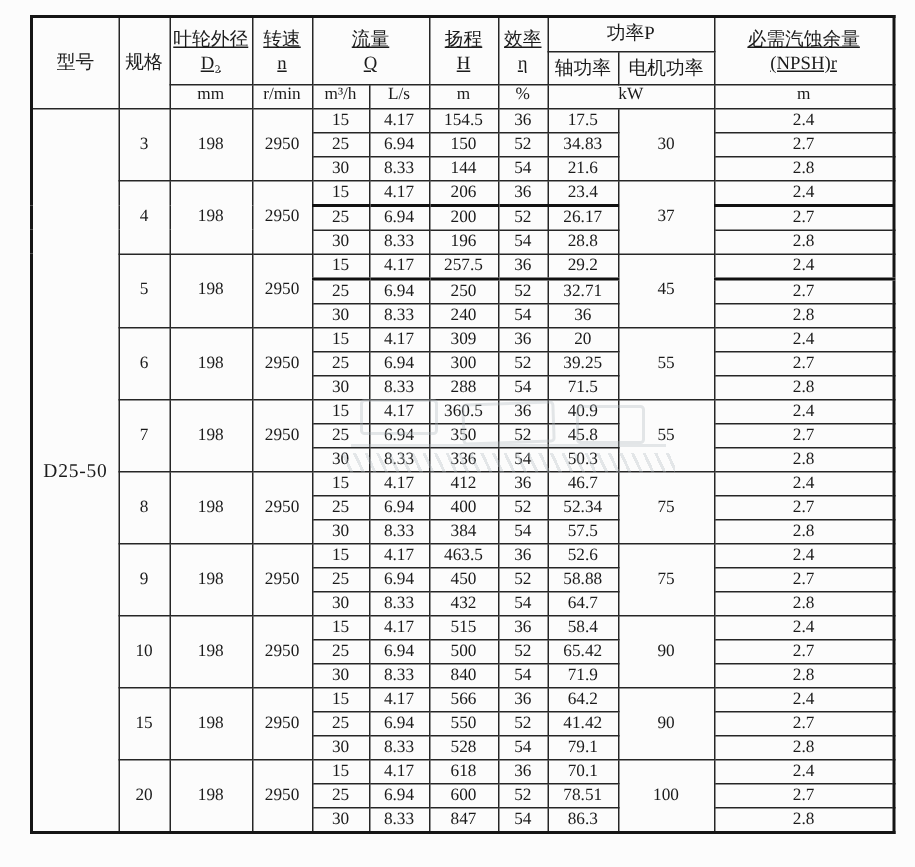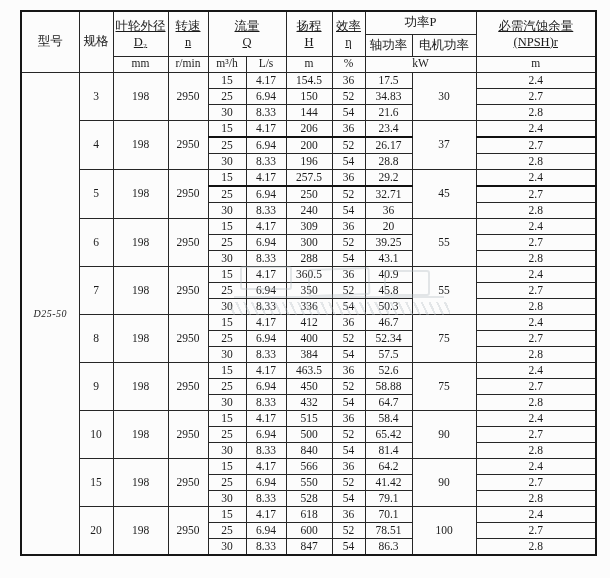--- a/index.html
+++ b/index.html
@@ -27,21 +27,21 @@
     padding:0 1px;
     white-space:nowrap;
     overflow:hidden;
   }
   thead th { font-size:12.5px; line-height:1.2; }
   thead tr.hrow-1 th { height:23px; }
   thead tr.hrow-2 th { height:22px;margin-left:32px; }
   thead tr.unit-row th { height:16px; font-size:11.5px; }
   .two-line span { display:block; line-height:1.3;text-decoration:underline; }
   tbody td { font-size:11.5px; height:15px; line-height:15px; }
-  td.model-cell { font-size:10px; letter-spacing:0.5px;font-style:italic; }
+  td.model-cell { font-size:13px; letter-spacing:0.5px; }
   td.thick-bottom { border-bottom:2.5px solid #111; }
   
   .watermark {
     position:absolute; left:228px; top:258px; width:230px; height:66px;
     opacity:0.33; pointer-events:none; z-index:3;
   }
   .wm-box { position:absolute; border:2px solid #aeb8be; border-radius:3px; }
   .wm-box.b1 { left:12px; top:8px;  width:52px; height:24px; }
   .wm-box.b2 { left:80px; top:10px; width:62px; height:28px; transform:rotate(-2deg); }
   .wm-box.b3 { left:156px;top:12px; width:46px; height:26px; }
@@ -218,21 +218,21 @@
           <td>300</td>
           <td>52</td>
           <td>39.25</td>
           <td>2.7</td>
         </tr>
         <tr>
           <td>30</td>
           <td>8.33</td>
           <td>288</td>
           <td>54</td>
-          <td>43.1</td>
+          <td>71.5</td>
           <td>2.8</td>
         </tr>
         <tr>
           <td rowspan="3">7</td>
           <td rowspan="3">198</td>
           <td rowspan="3">2950</td>
           <td>15</td>
           <td>4.17</td>
           <td>360.5</td>
           <td>36</td>
@@ -330,21 +330,21 @@
           <td>500</td>
           <td>52</td>
           <td>65.42</td>
           <td>2.7</td>
         </tr>
         <tr>
           <td>30</td>
           <td>8.33</td>
           <td>840</td>
           <td>54</td>
-          <td>81.4</td>
+          <td>71.9</td>
           <td>2.8</td>
         </tr>
         <tr>
           <td rowspan="3">15</td>
           <td rowspan="3">198</td>
           <td rowspan="3">2950</td>
           <td>15</td>
           <td>4.17</td>
           <td>566</td>
           <td>36</td>

